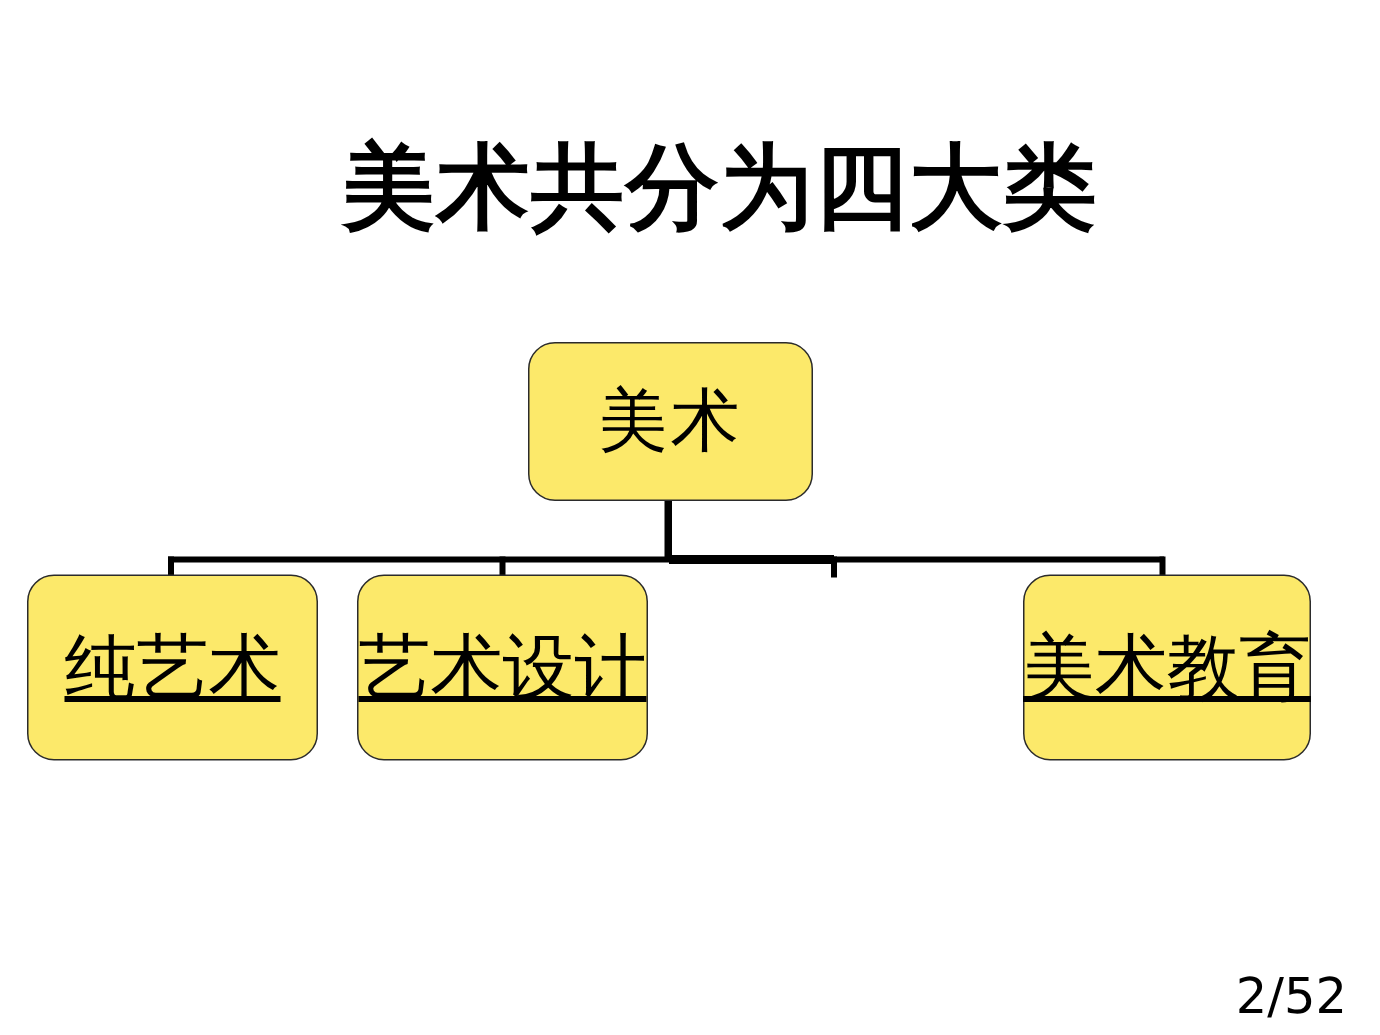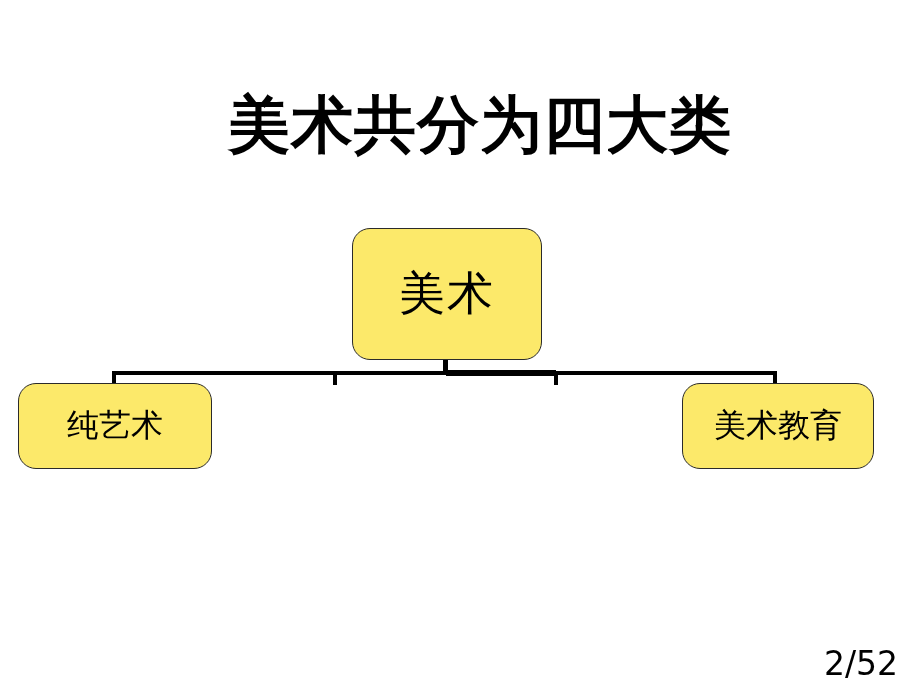--- a/index.html
+++ b/index.html
@@ -58,30 +58,31 @@
     color: #000000;
     font-family: "DejaVu Serif", "Liberation Serif", serif;
     font-weight: normal;
     white-space: nowrap;
   }
 
   .node-root {
     left: 352px;
     top: 228px;
     width: 190px;
-    height: 132px;
+    height: 106px;
     font-size: 46px;
     letter-spacing: 2px;
   }
 
   .node-leaf {
     top: 383px;
-    height: 86px;
-    font-size: 32px;
+    height: 124px;
+    font-size: 48px;
     letter-spacing: 0px;
+    text-decoration: underline;
   }
 
   .leaf-0 { left: 18px;  width: 194px; }
   .leaf-1 { left: 238px; width: 194px; }
   .leaf-2 { left: 460px; width: 192px; }
   .leaf-3 { left: 682px; width: 192px; text-align: right; }
 
   
   .conn {
     position: absolute;
@@ -158,20 +159,23 @@
     <div class="conn drop drop-3"></div>
 
     <div class="node node-root">
       <span>美术</span>
     </div>
 
     <div class="node node-leaf leaf-0">
       <span>纯艺术</span>
     </div>
 
+    <div class="node node-leaf leaf-1">
+      <span>艺术设计</span>
+    </div>
 
 
     <div class="node node-leaf leaf-3">
       <span>美术教育</span>
     </div>
 
   </div>
 
   <div class="page-counter">2/52</div>
 

